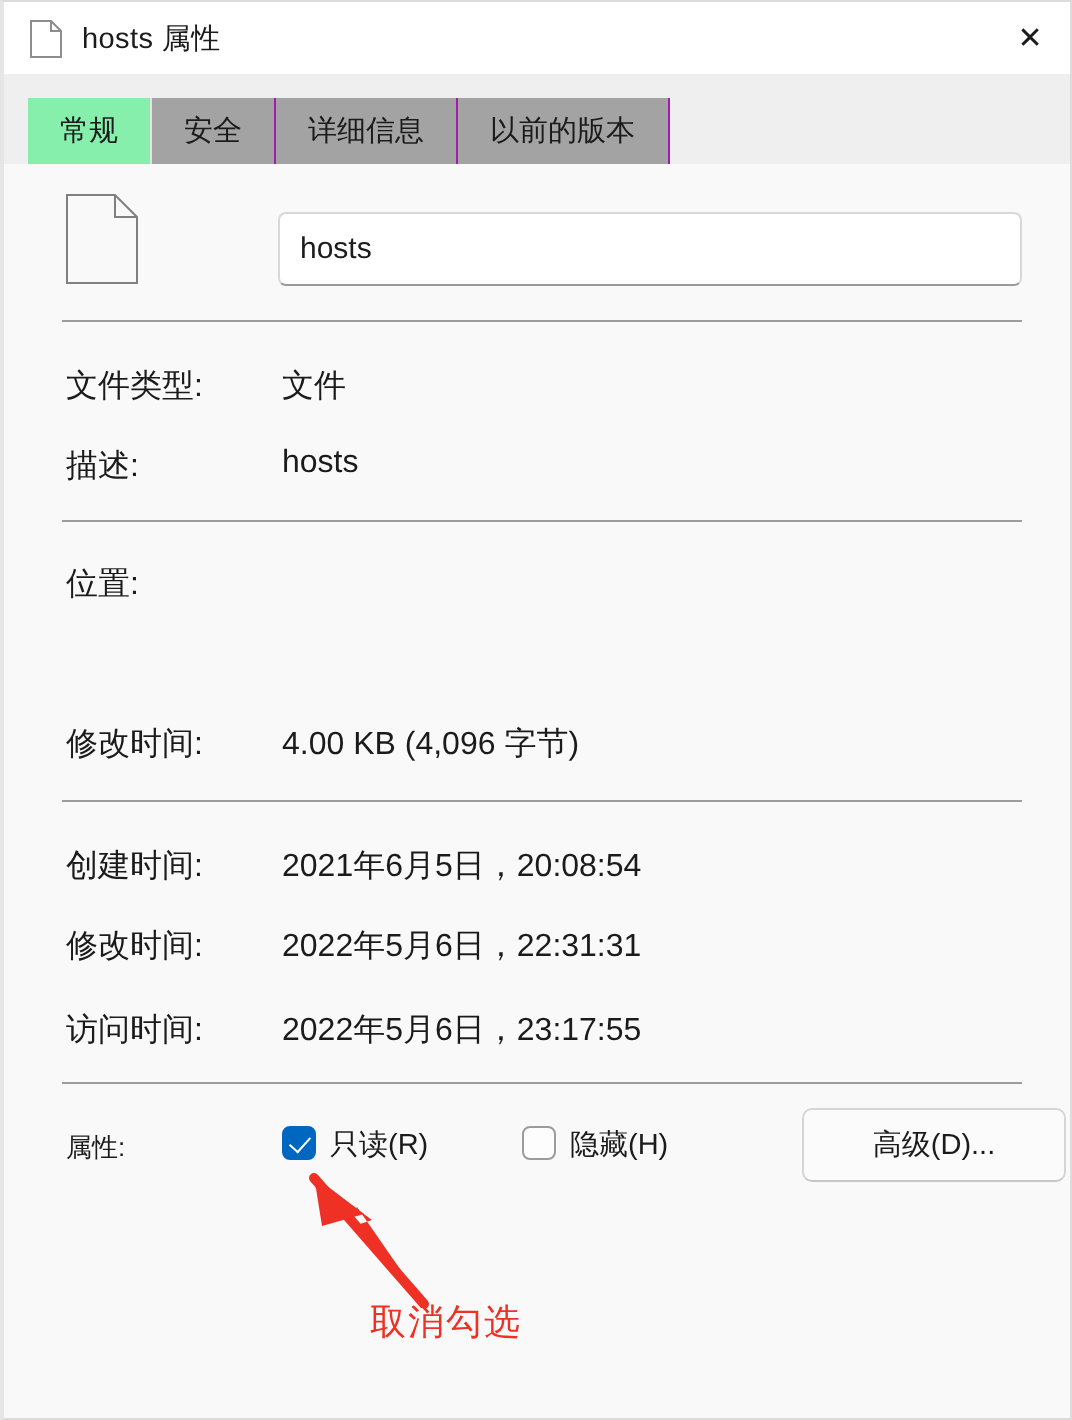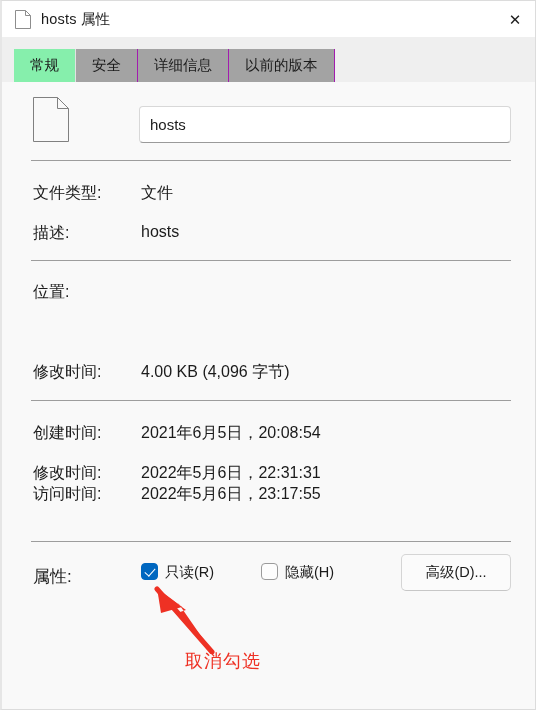--- a/index.html
+++ b/index.html
@@ -154,21 +154,21 @@
     position: absolute;
     left: 0;
     top: 562px;
     width: 533px;
     height: 30px;
   }
   .attr-label {
     position: absolute;
     left: 30px;
     top: 2px;
-    font-size: 17px;
+    font-size: 13px;
     color: #1b1b1b;
   }
   .check-item {
     position: absolute;
     top: 0;
     display: flex;
     align-items: flex-start;
     height: 20px;
   }
   .check-item.readonly { left: 138px; }
@@ -201,21 +201,21 @@
   }
   .check-label {
     font-size: 14.5px;
     color: #1b1b1b;
     white-space: nowrap;
   }
   .adv-btn {
     position: absolute;
     left: 398px;
     top: -9px;
-    width: 110px;
+    width: 132px;
     height: 37px;
     box-sizing: border-box;
     background: #fbfbfb;
     border: 1px solid #d5d5d5;
     border-bottom-color: #c7c7c7;
     border-radius: 5px;
     font-family: "Liberation Sans", "DejaVu Sans", sans-serif;
     font-size: 14.5px;
     color: #1b1b1b;
     cursor: default;
@@ -296,21 +296,21 @@
     <div class="divider" style="top:318px;"></div>
 
     <div class="row" style="top:341px;">
       <span class="label">创建时间:</span>
       <span class="value">2021年6月5日，20:08:54</span>
     </div>
     <div class="row" style="top:381px;">
       <span class="label">修改时间:</span>
       <span class="value">2022年5月6日，22:31:31</span>
     </div>
-    <div class="row" style="top:402px;text-decoration:underline;">
+    <div class="row" style="top:423px;text-decoration:underline;">
       <span class="label">访问时间:</span>
       <span class="value">2022年5月6日，23:17:55</span>
     </div>
 
     <div class="divider" style="top:459px;"></div>
 
     <div class="attr-row" style="top:481px;">
       <span class="attr-label">属性:</span>
 
       <div class="check-item readonly">

